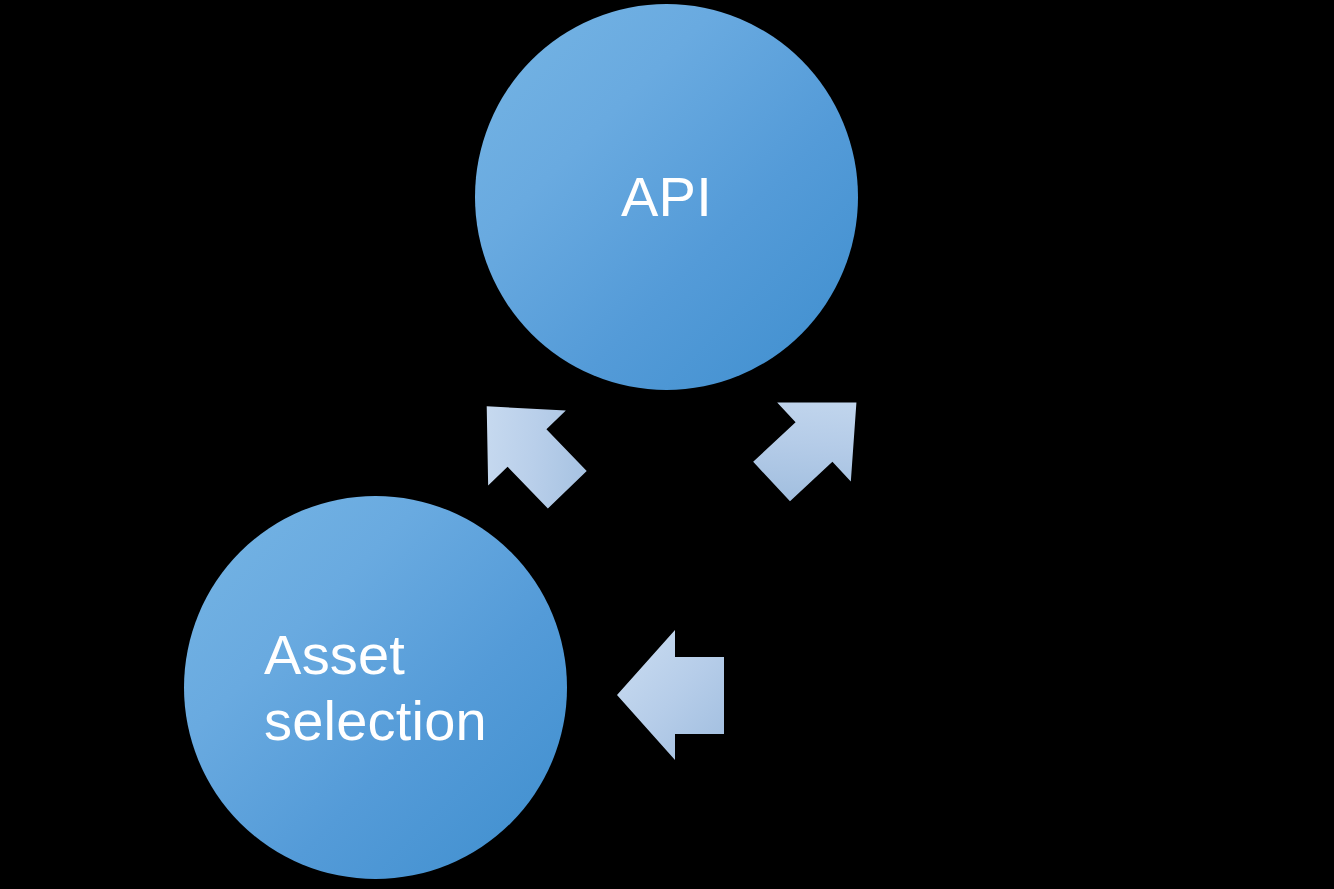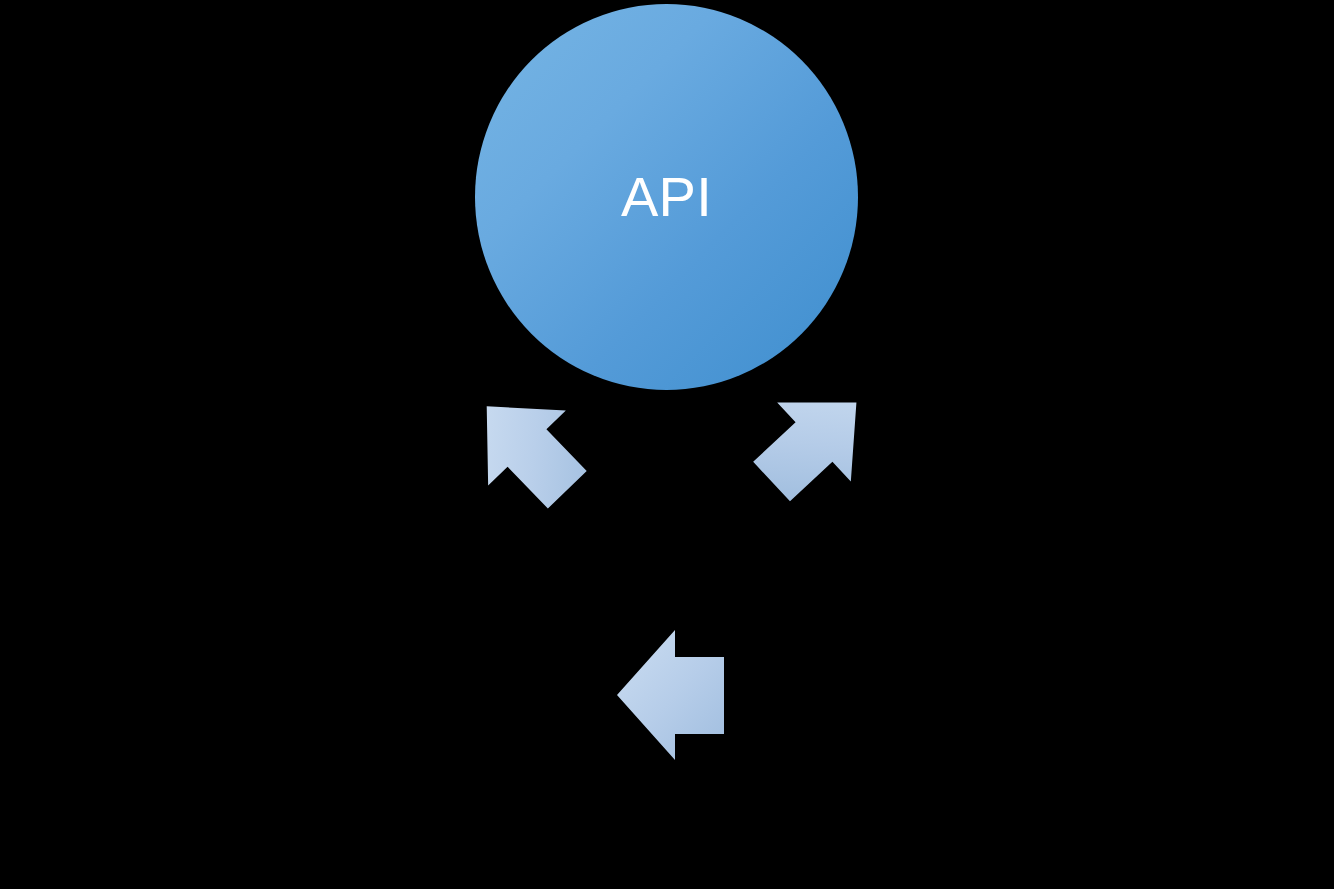--- a/index.html
+++ b/index.html
@@ -90,20 +90,24 @@
 </head>
 <body>
 
 <div id="stage">
 
   <div class="node" id="node-api">
     <span class="node-label">API</span>
   </div>
 
 
+  <div class="node" id="node-asset">
+    <span class="node-label">Asset
+selection</span>
+  </div>
 
   <div class="arrow" id="arrow-api-to-framework">
     <svg viewBox="0 0 145 125" width="145" height="125">
       <defs>
         <linearGradient id="gradArrowAF" x1="0%" y1="0%" x2="85%" y2="100%">
           <stop offset="0%" stop-color="#CBDDF1"></stop>
           <stop offset="55%" stop-color="#B5CCE8"></stop>
           <stop offset="100%" stop-color="#9FBDDE"></stop>
         </linearGradient>
       </defs>

